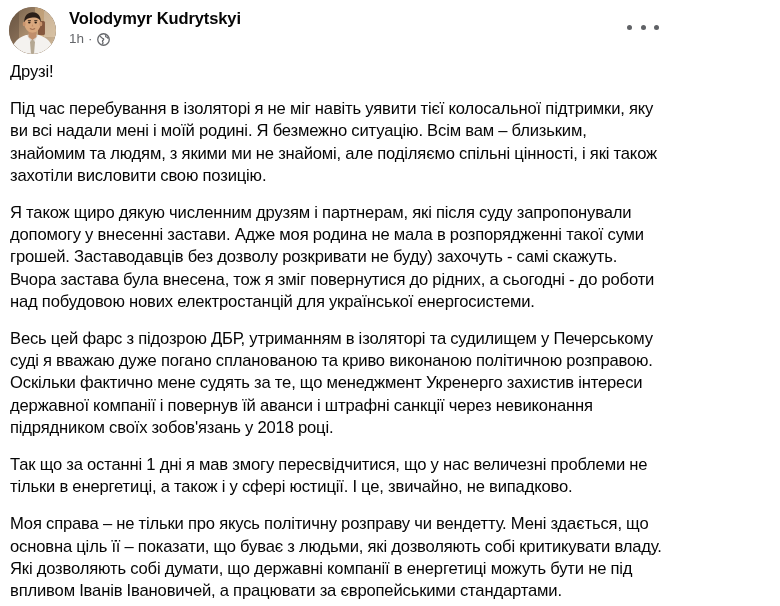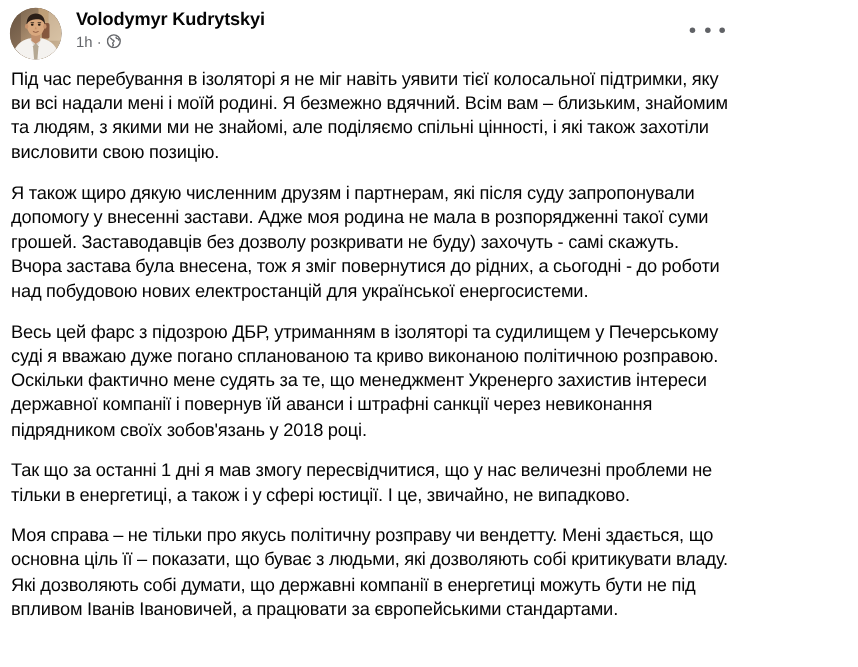--- a/index.html
+++ b/index.html
@@ -58,20 +58,21 @@
     font-size: 16.5px;
     font-weight: bold;
     line-height: 20px;
     color: #050505;
     letter-spacing: -0.1px;
     white-space: nowrap;
   }
 
   .meta-row {
     display: flex;
+    align-items: center;
     margin-top: 3px;
     line-height: 16px;
   }
   .meta-time {
     font-size: 13.5px;
     color: #65676b;
   }
   .meta-dot {
     font-size: 13.5px;
     color: #65676b;
@@ -195,20 +196,21 @@
 
     <div class="options-menu">
       <span class="dot"></span>
       <span class="dot"></span>
       <span class="dot"></span>
     </div>
 
   </div>
 
   <div class="post-body">
-    <p>Під час перебування в ізоляторі я не міг навіть уявити тієї колосальної підтримки, яку ви всі надали мені і моїй родині. Я безмежно вдячний. Всім вам – близьким, знайомим та людям, з якими ми не знайомі, але поділяємо спільні цінності, і які також захотіли висловити свою позицію.</p>
+    <p>Друзі!</p>
+    <p>Під час перебування в ізоляторі я не міг навіть уявити тієї колосальної підтримки, яку ви всі надали мені і моїй родині. Я безмежно ситуацію. Всім вам – близьким, знайомим та людям, з якими ми не знайомі, але поділяємо спільні цінності, і які також захотіли висловити свою позицію.</p>
     <p>Я також щиро дякую численним друзям і партнерам, які після суду запропонували допомогу у внесенні застави. Адже моя родина не мала в розпорядженні такої суми грошей. Заставодавців без дозволу розкривати не буду) захочуть - самі скажуть. Вчора застава була внесена, тож я зміг повернутися до рідних, а сьогодні - до роботи над побудовою нових електростанцій для української енергосистеми.</p>
     <p>Весь цей фарс з підозрою ДБР, утриманням в ізоляторі та судилищем у Печерському суді я вважаю дуже погано спланованою та криво виконаною політичною розправою. Оскільки фактично мене судять за те, що менеджмент Укренерго захистив інтереси державної компанії і повернув їй аванси і штрафні санкції через невиконання підрядником своїх зобов'язань у 2018 році.</p>
     <p>Так що за останні 1 дні я мав змогу пересвідчитися, що у нас величезні проблеми не тільки в енергетиці, а також і у сфері юстиції. І це, звичайно, не випадково.</p>
     <p>Моя справа – не тільки про якусь політичну розправу чи вендетту. Мені здається, що основна ціль її – показати, що буває з людьми, які дозволяють собі критикувати владу. Які дозволяють собі думати, що державні компанії в енергетиці можуть бути не під впливом Іванів Івановичей, а працювати за європейськими стандартами.</p>
   </div>
 
 </div>
 
 </body></html>

